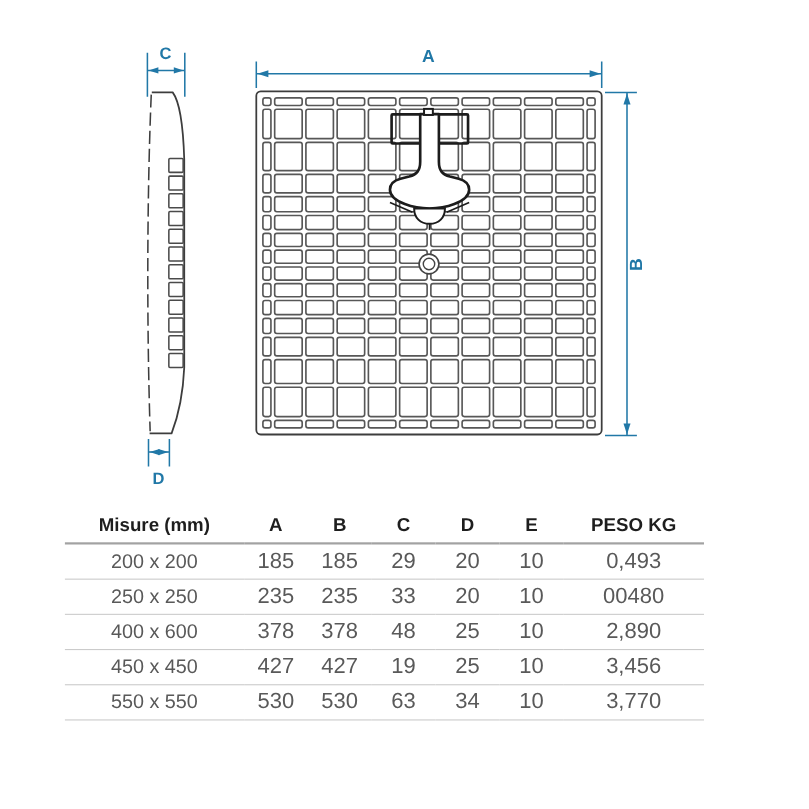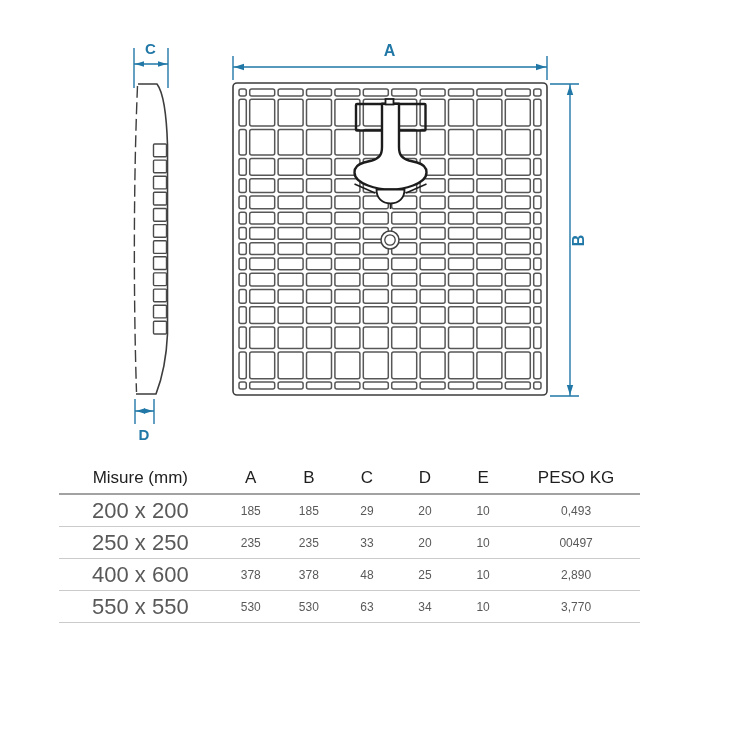--- a/index.html
+++ b/index.html
@@ -24,29 +24,29 @@
   .dim{stroke:#2178a7;stroke-width:1.4;fill:none;}
   .dim-arrow{fill:#2178a7;stroke:none;}
   .dim-label{fill:#2178a7;font-size:16px;font-weight:700;letter-spacing:1px;}
   .dim-label-sm{fill:#2178a7;font-size:15px;font-weight:700;letter-spacing:1px;}
 
   
   .spec-table{position:absolute;left:59px;top:462px;width:581px;}
   .spec-table table{width:100%;border-collapse:collapse;table-layout:fixed;}
   .spec-table th{
     height:31px;vertical-align:middle;text-align:center;
-    font-size:17px;font-weight:400;color:#1e1e1e;
+    font-size:17px;font-weight:700;color:#1e1e1e;
     border-bottom:2px solid #a2a2a2;padding:0;
   }
   .spec-table td{
     height:31px;vertical-align:middle;text-align:center;
-    font-size:12px;color:#595959;
+    font-size:20px;color:#595959;
     border-bottom:1.5px solid #cbcbcb;padding:0;
   }
-  .spec-table td.size{font-size:22px;}
+  .spec-table td.size{font-size:18px;}
 </style>
 </head>
 <body>
 
 <svg class="drawing" width="735" height="455" viewBox="0 0 735 455">
 
   <g>
     <path class="outline" d="M138,84 L157,84 Q166,96 167.5,145 L167.5,334 Q166,368 156,394 L136,394"></path>
     <path class="outline-dashed" d="M137.5,86 C133.5,180 133.5,300 136.5,392"></path>
     <g id="side-ribs">
@@ -348,32 +348,41 @@
           <td>10</td>
           <td>0,493</td>
         </tr>
         <tr>
           <td class="size">250 x 250</td>
           <td>235</td>
           <td>235</td>
           <td>33</td>
           <td>20</td>
           <td>10</td>
-          <td>00497</td>
+          <td>00480</td>
         </tr>
         <tr>
           <td class="size">400 x 600</td>
           <td>378</td>
           <td>378</td>
           <td>48</td>
           <td>25</td>
           <td>10</td>
           <td>2,890</td>
         </tr>
         <tr>
+          <td class="size">450 x 450</td>
+          <td>427</td>
+          <td>427</td>
+          <td>19</td>
+          <td>25</td>
+          <td>10</td>
+          <td>3,456</td>
+        </tr>
+        <tr>
           <td class="size">550 x 550</td>
           <td>530</td>
           <td>530</td>
           <td>63</td>
           <td>34</td>
           <td>10</td>
           <td>3,770</td>
         </tr>
       </tbody>
   </table>

